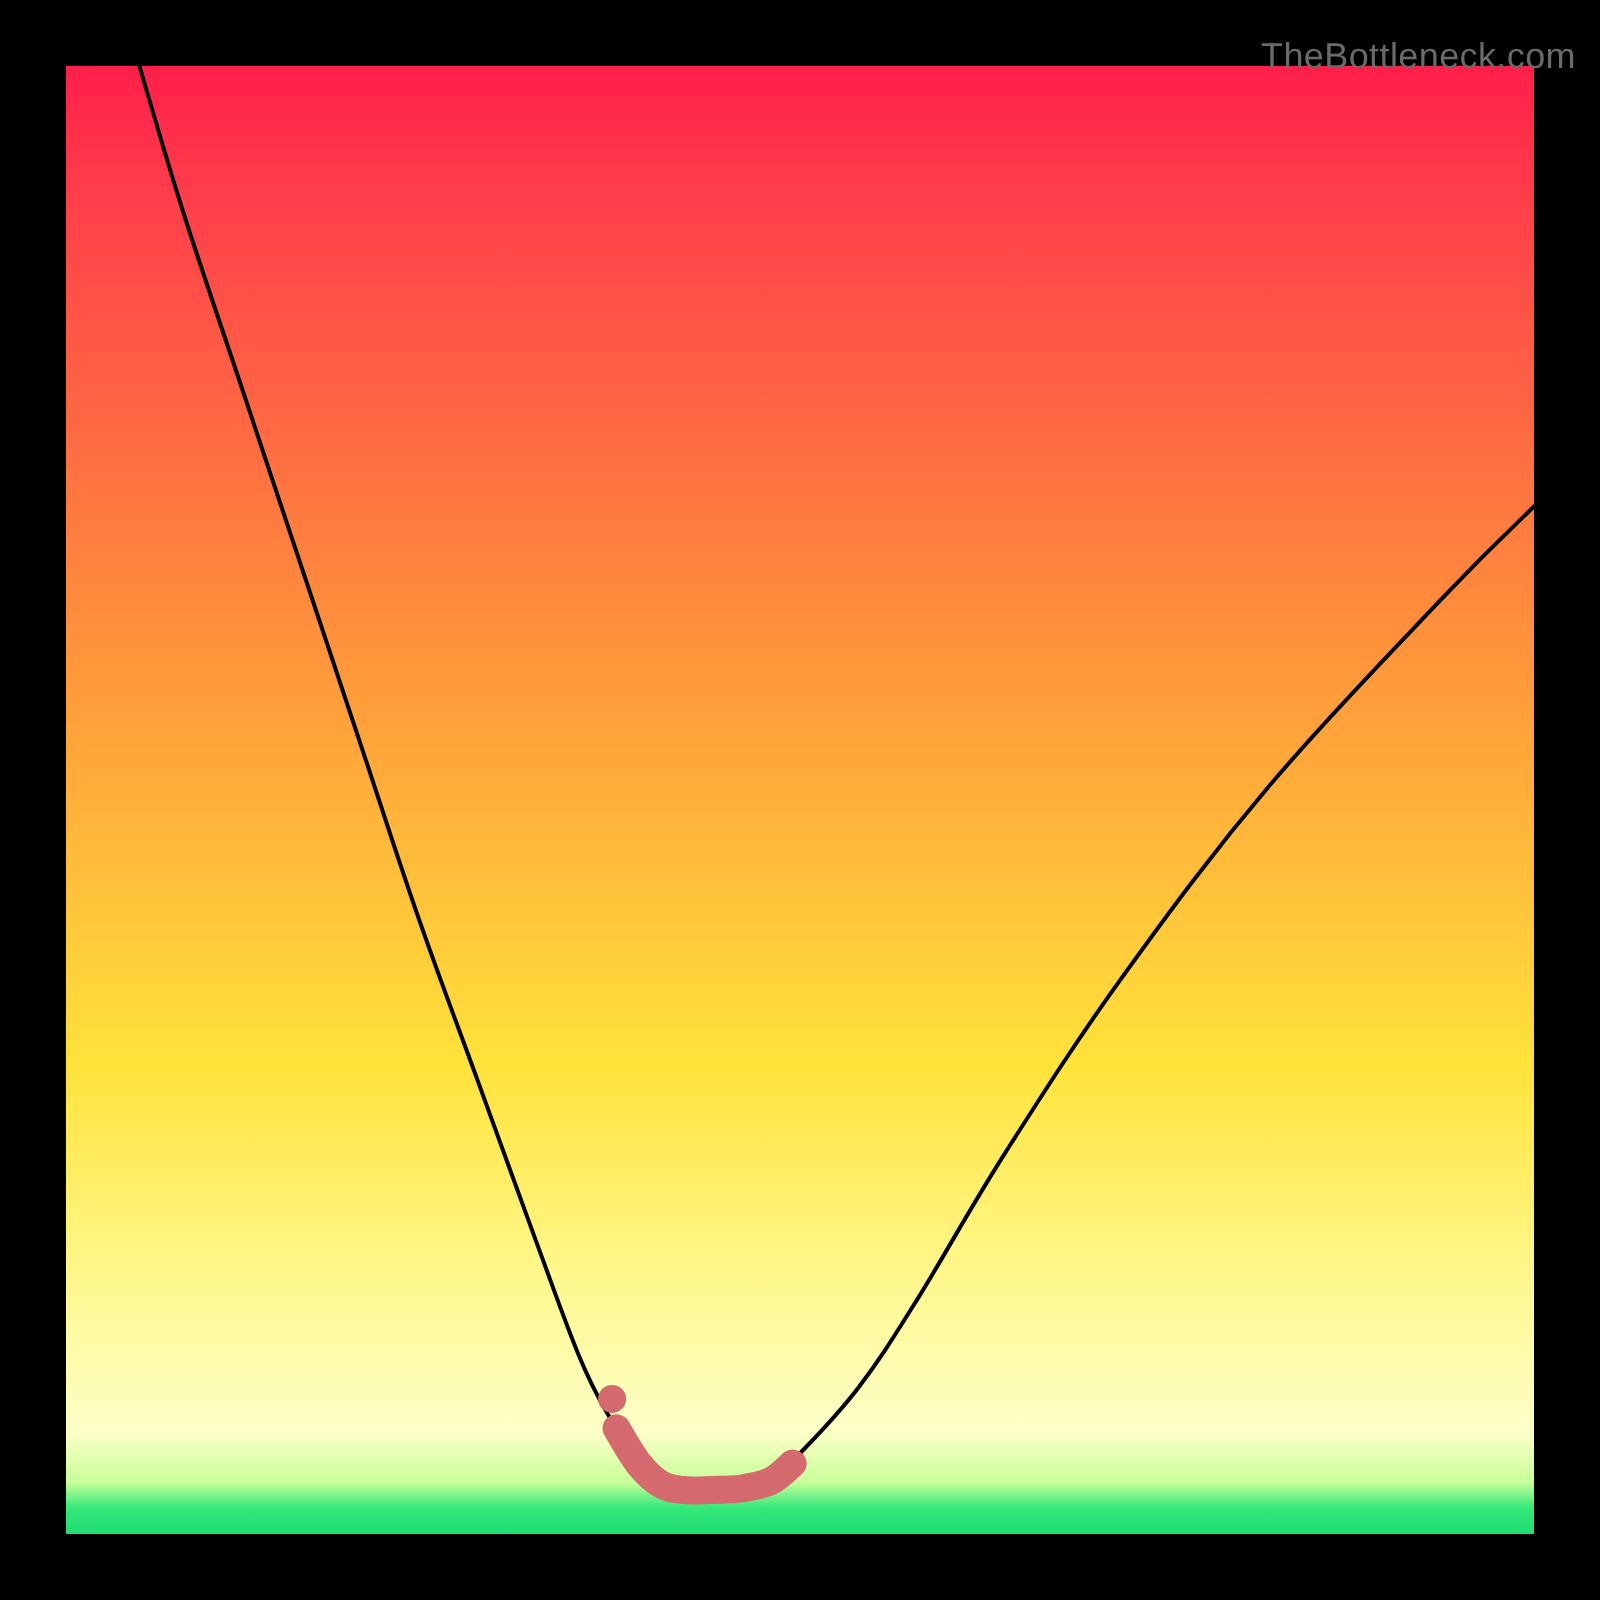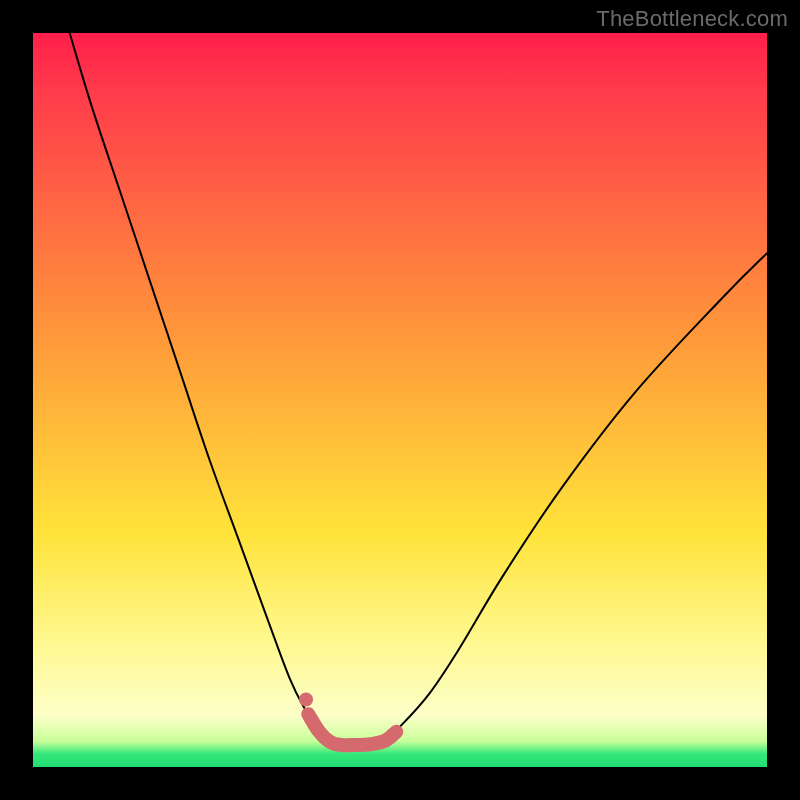--- a/index.html
+++ b/index.html
@@ -34,24 +34,24 @@
       var(--c-yellow) 68%,
       var(--c-paleyellow) 82%,
       var(--c-cream) 93%,
       var(--c-lightyellowgreen) 96.5%,
       var(--c-green) 98.2%,
       var(--c-green2) 100%
     );
   }
   .watermark {
     position: absolute;
-    top: 6px;
+    top: 18px;
     right: 12px;
     color: #6a6a6a;
-    font-size: 22px;
+    font-size: 18px;
     font-weight: 500;
     letter-spacing: 0.2px;
     user-select: none;
   }
   svg.curve {
     position: absolute;
     left: 0;
     top: 0;
     width: 734px;
     height: 734px;

